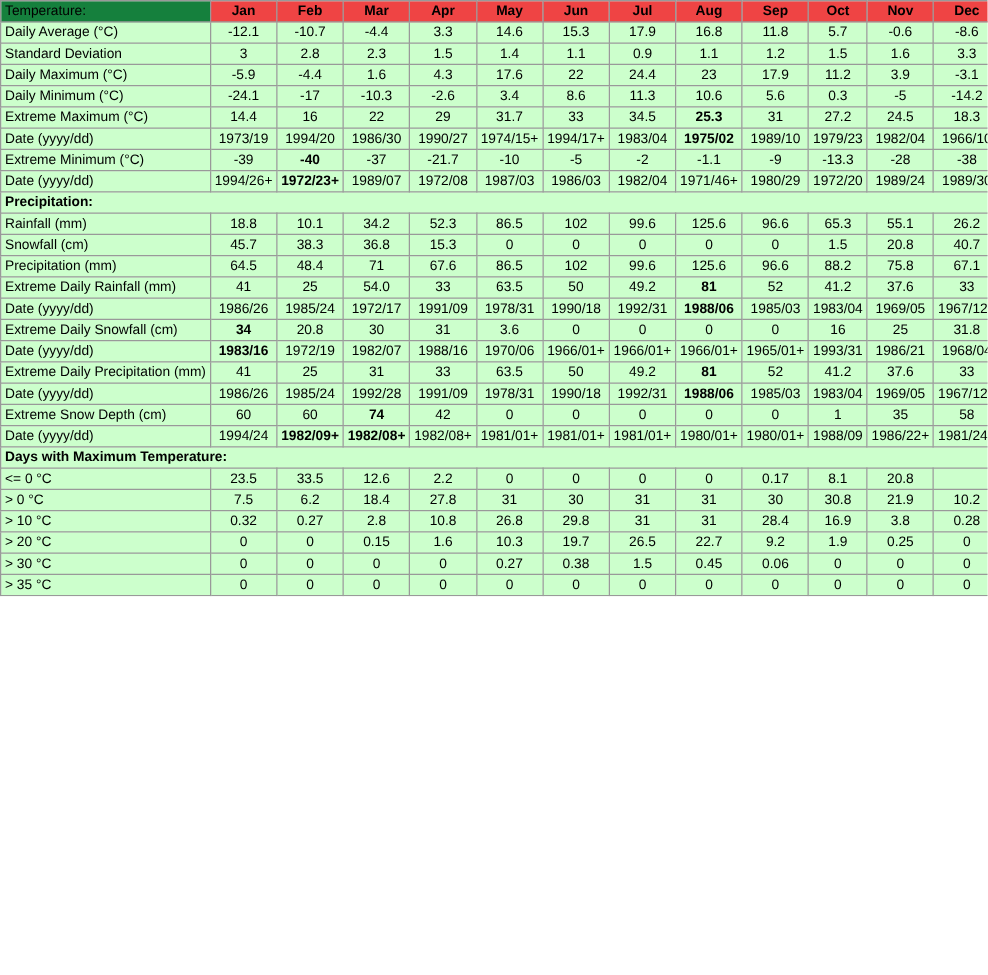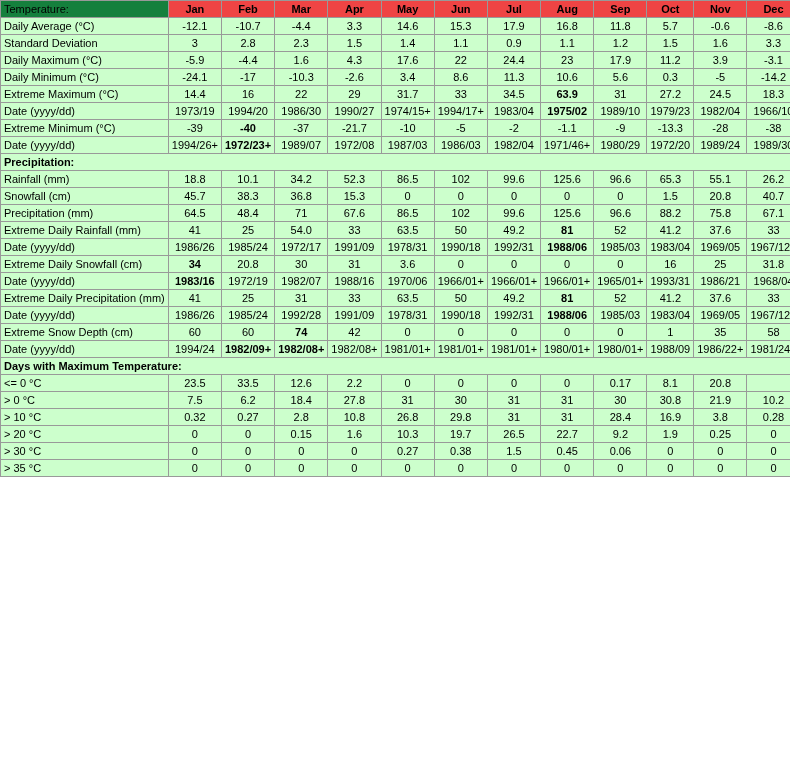--- a/index.html
+++ b/index.html
@@ -135,21 +135,21 @@
       </tr>
       <tr>
         <td class="row-label">Extreme Maximum (°C)</td>
         <td class="data-cell">14.4</td>
         <td class="data-cell">16</td>
         <td class="data-cell">22</td>
         <td class="data-cell">29</td>
         <td class="data-cell">31.7</td>
         <td class="data-cell">33</td>
         <td class="data-cell">34.5</td>
-        <td class="data-cell bold">63.9</td>
+        <td class="data-cell bold">25.3</td>
         <td class="data-cell">31</td>
         <td class="data-cell">27.2</td>
         <td class="data-cell">24.5</td>
         <td class="data-cell">18.3</td>
       </tr>
       <tr>
         <td class="row-label">Date (yyyy/dd)</td>
         <td class="data-cell">1973/19</td>
         <td class="data-cell">1994/20</td>
         <td class="data-cell">1986/30</td>

